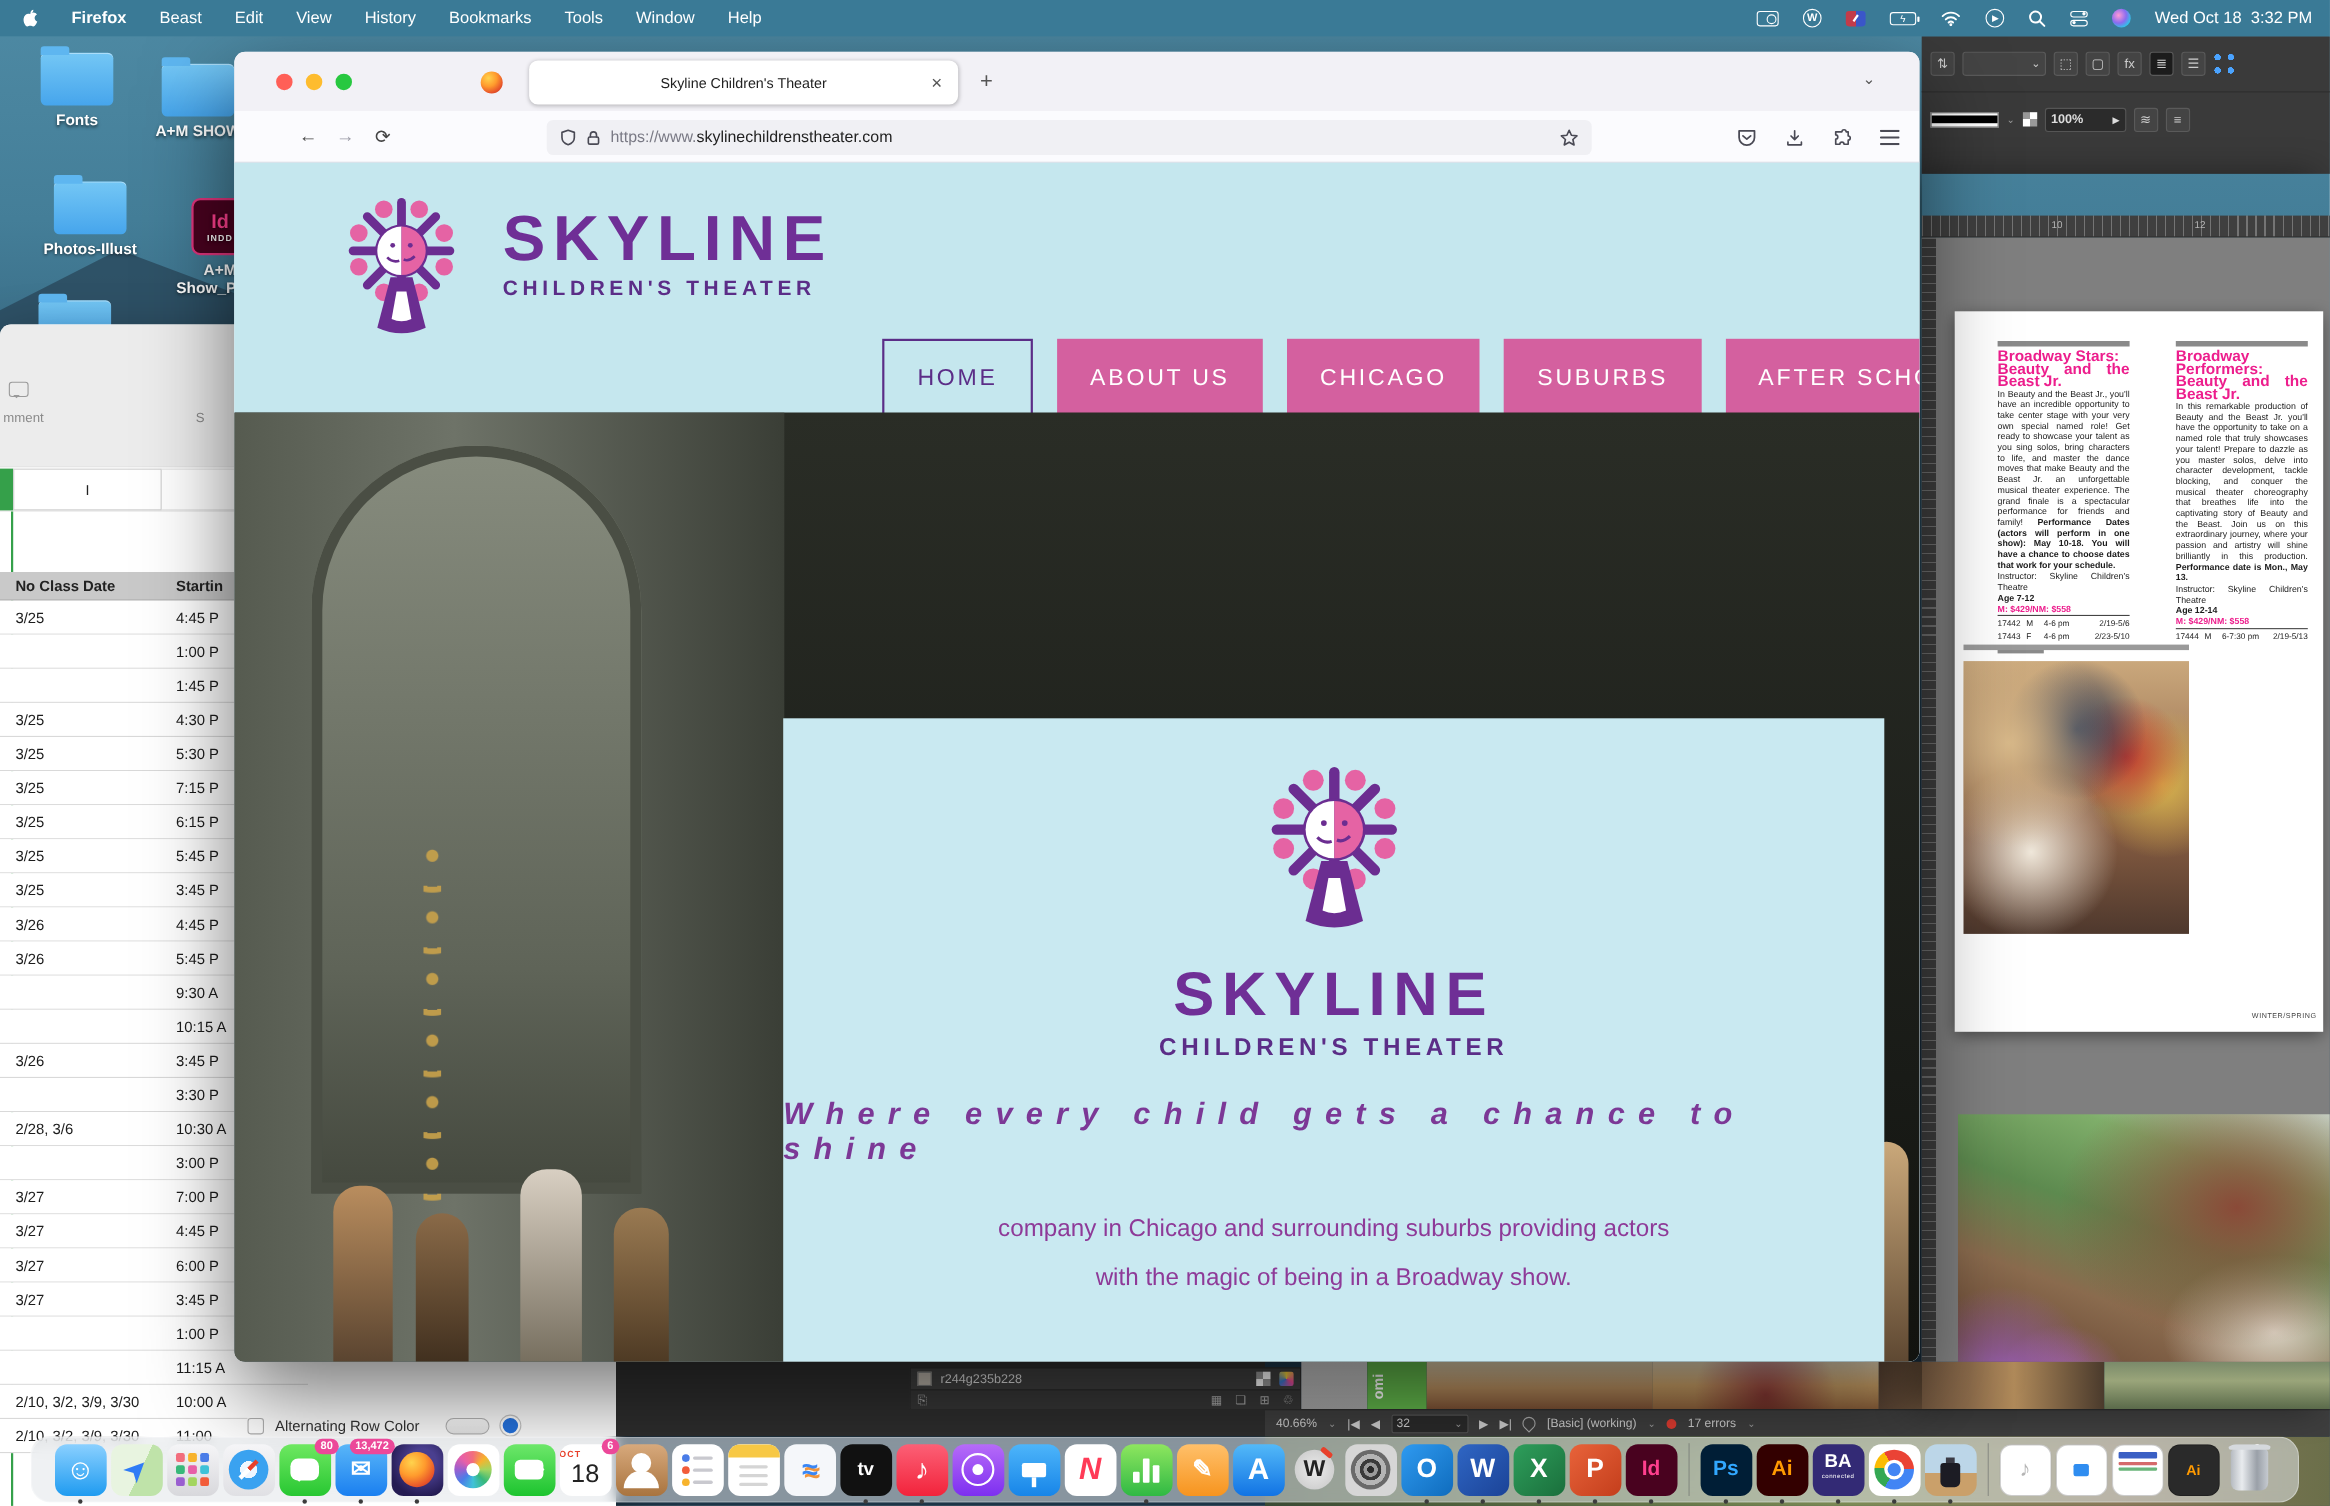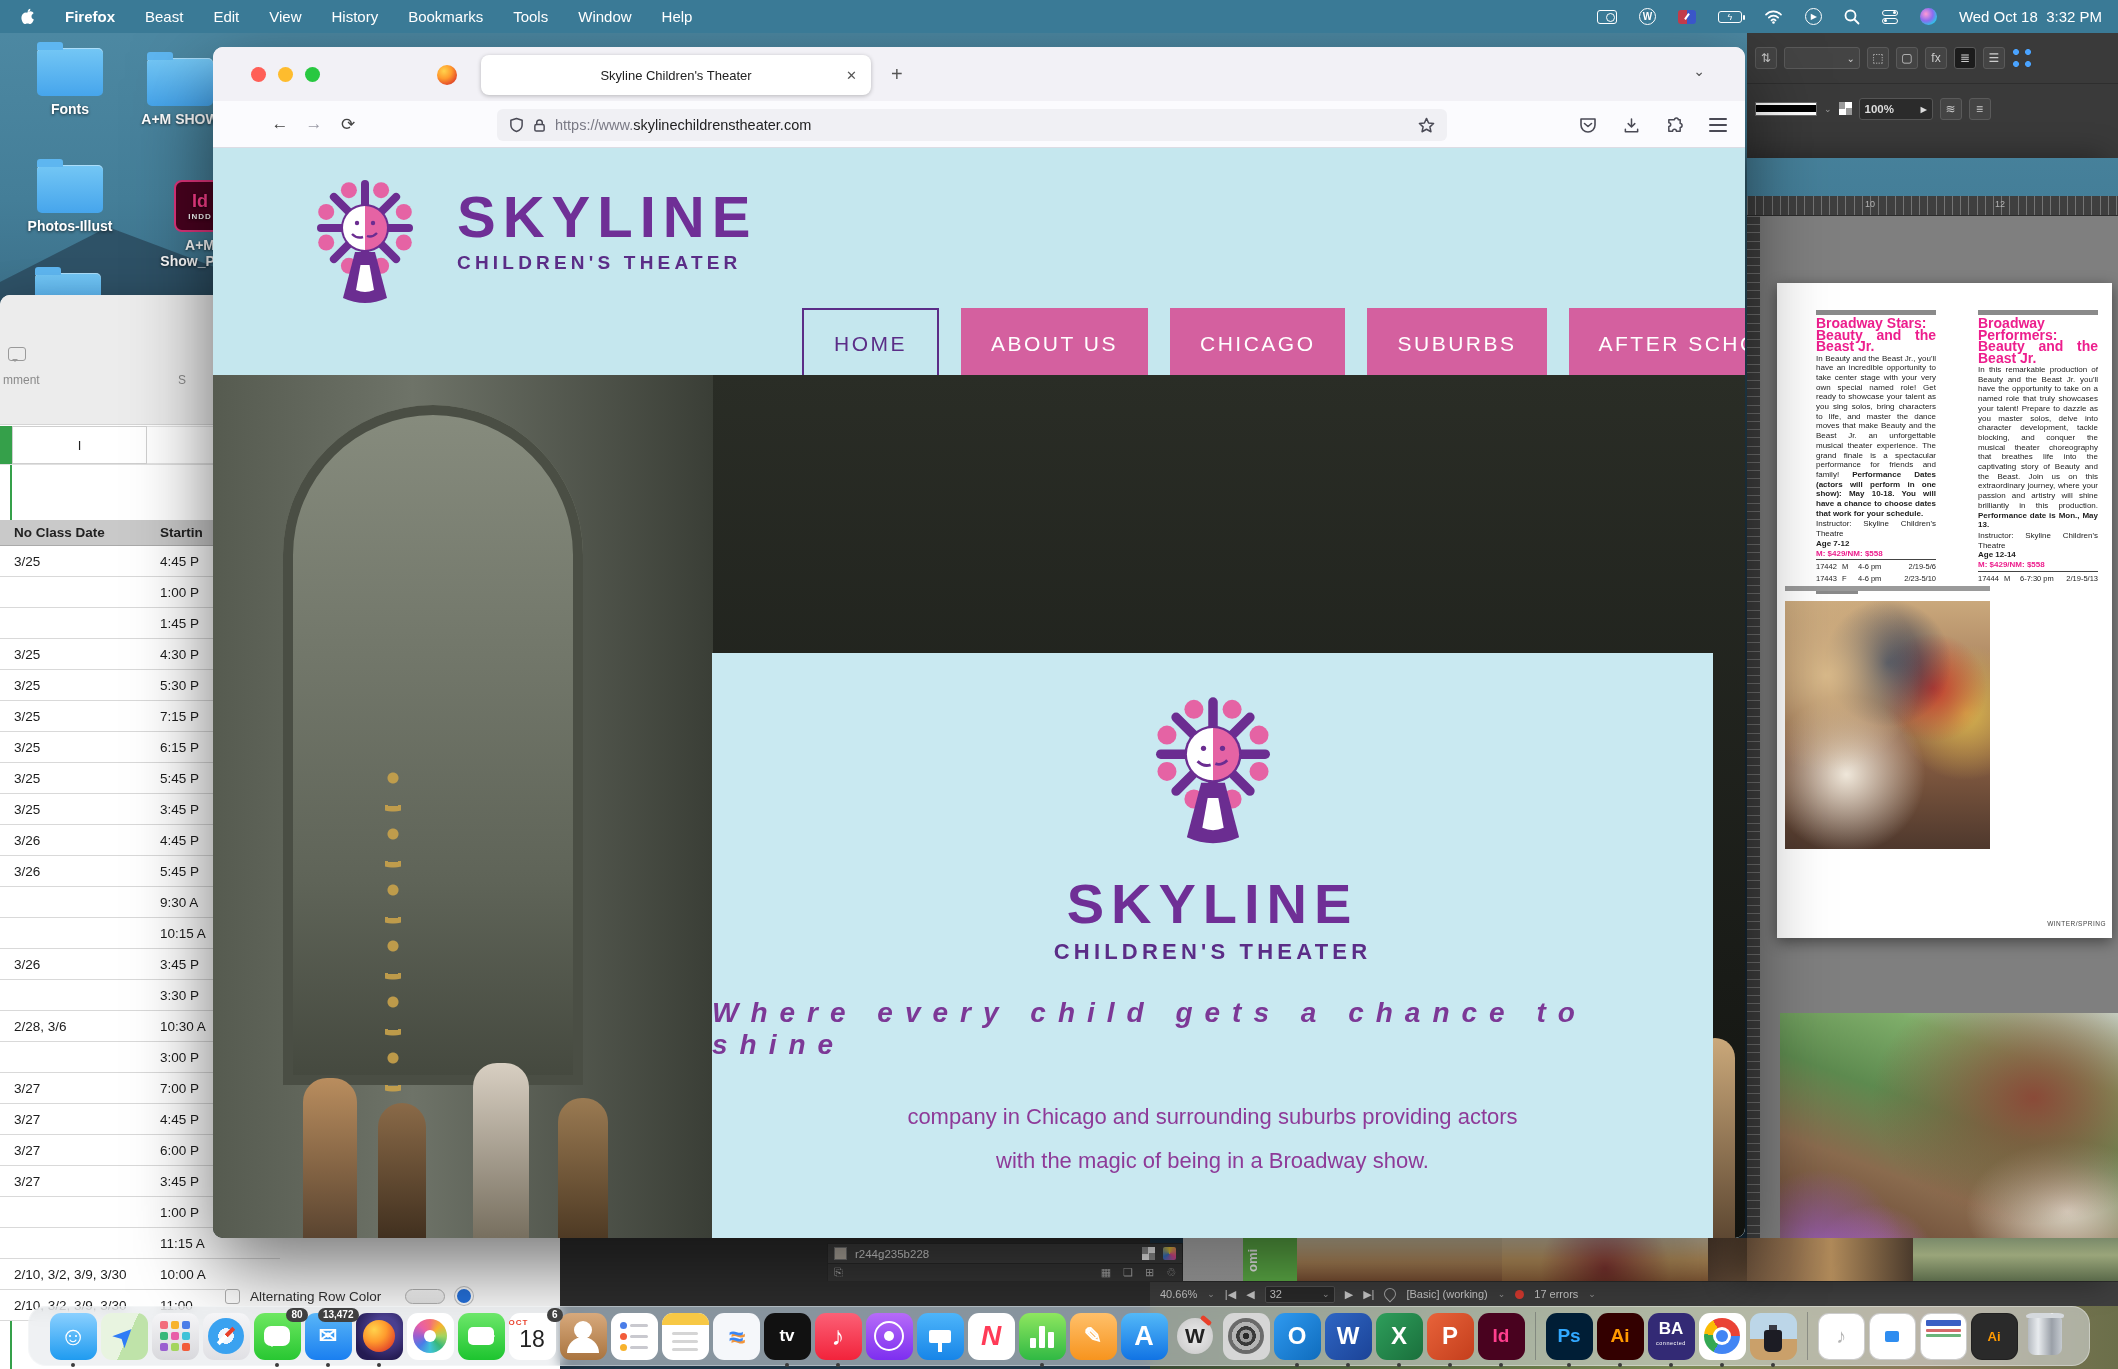--- a/index.html
+++ b/index.html
@@ -189,21 +189,21 @@
   .tagline { font-size:28px; font-style:italic; letter-spacing:12px; color:#7c3896; margin-top:32px; font-weight:bold; }
   .intro { margin-top:34px; text-align:center; }
   .intro div { font-size:22px; color:#8e3a98; line-height:44px; }
   #herocard .brand-name { margin-top:14px; }
   
   #dock { left:28px; bottom:3px; width:2062px; height:60px; z-index:40; background:rgba(225,229,234,.55);
     border:1px solid rgba(255,255,255,.35); border-radius:18px; display:flex; align-items:center; justify-content:center; gap:4px; padding:0 10px; backdrop-filter:blur(6px); }
   .dock-item { position:relative; width:47px; height:47px; flex:none; }
   .dk { width:47px; height:47px; border-radius:11px; display:flex; align-items:center; justify-content:center; overflow:hidden; position:relative; }
   .dock-sep { width:1px; height:48px; background:rgba(60,60,70,.35); margin:0 6px; flex:none; }
-  .badge { position:absolute; top:-5px; right:-7px; background:#404040; color:#fff; font-size:10px; font-weight:bold;
+  .badge { position:absolute; top:-5px; right:-7px; background:#ec4899; color:#fff; font-size:10px; font-weight:bold;
     padding:1.5px 5px; border-radius:9px; z-index:2; white-space:nowrap; }
   .rdot { position:absolute; bottom:-7px; left:50%; transform:translateX(-50%); width:4px; height:4px; border-radius:50%; background:#3c3c3c; }
   .dk .big { font-size:24px; color:#fff; font-weight:bold; }
   .lgrid { display:grid; grid-template-columns:repeat(3,8px); gap:3px; }
   .lgrid i { width:8px; height:8px; border-radius:2px; }
   .saf { width:36px; height:36px; border-radius:50%; background:radial-gradient(circle,#eef6ff 30%,#3aa2f0 31%); position:relative; }
   .saf::after { content:""; position:absolute; left:16px; top:7px; width:4px; height:22px; background:linear-gradient(180deg,#e8402a 50%,#fff 50%); transform:rotate(45deg); }
   .bub { width:26px; height:20px; background:#fff; border-radius:7px; position:relative; }
   .bub::after { content:""; position:absolute; left:4px; bottom:-5px; border:4px solid transparent; border-top-color:#fff; }
   .fox { width:32px; height:32px; border-radius:50%; background:radial-gradient(circle at 35% 30%,#ffd34d,#ff9b2d 40%,#e8552a 72%,#b5301f); }
@@ -265,21 +265,21 @@
 <div id="garden-strip" class="abs"></div>
 
 <div class="dicon abs" style="left:30px;top:48px;width:80px;">
   <div class="folder"></div>
   <div class="dlabel">Fonts</div>
 </div>
 <div class="dicon abs" style="left:135px;top:58px;width:90px;">
   <div class="folder"></div>
   <div class="dlabel">A+M SHOW</div>
 </div>
-<div class="dicon abs" style="left:20px;top:165px;width:100px;">
+<div class="dicon abs" style="left:32px;top:165px;width:100px;">
   <div class="folder"></div>
   <div class="dlabel">Photos-Illust</div>
 </div>
 <div class="dicon abs" style="left:155px;top:180px;width:90px;">
   <div class="indd-file">
       <span>Id</span>
       <small>INDD</small>
     </div>
   <div class="dlabel" style="white-space:pre-line;">A+M
 Show_Pr...u</div>

